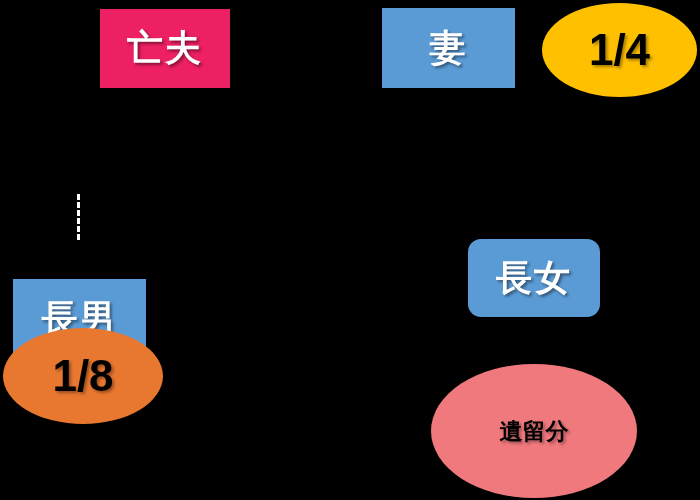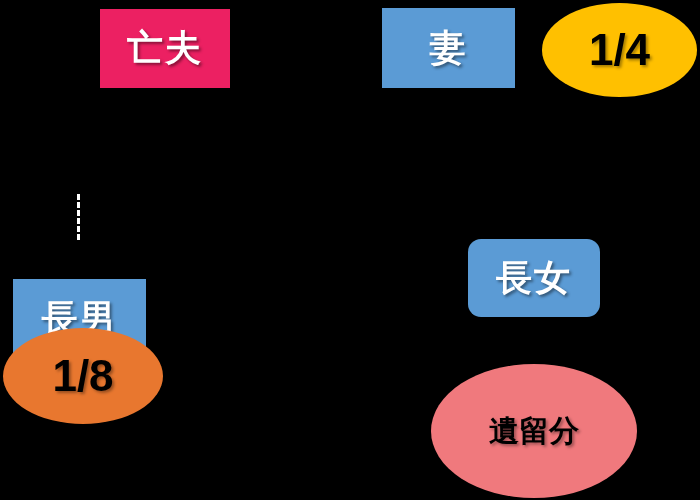--- a/index.html
+++ b/index.html
@@ -35,21 +35,21 @@
     border-radius: 50%;
     color: #000000;
     font-weight: bold;
     text-shadow: 2px 2px 3px rgba(0,0,0,0.35);
   }
   .share-label {
     font-size: 44px;
     line-height: 1;
   }
   .waiver-label {
-    font-size: 30px;
+    font-size: 23px;
     line-height: 1.25;
     text-align: right;
   }
   .dashed-connector {
     position: absolute;
     left: 77px;
     top: 194px;
     height: 46px;
     width: 0;
     border-left: 3px dashed #ffffff;

